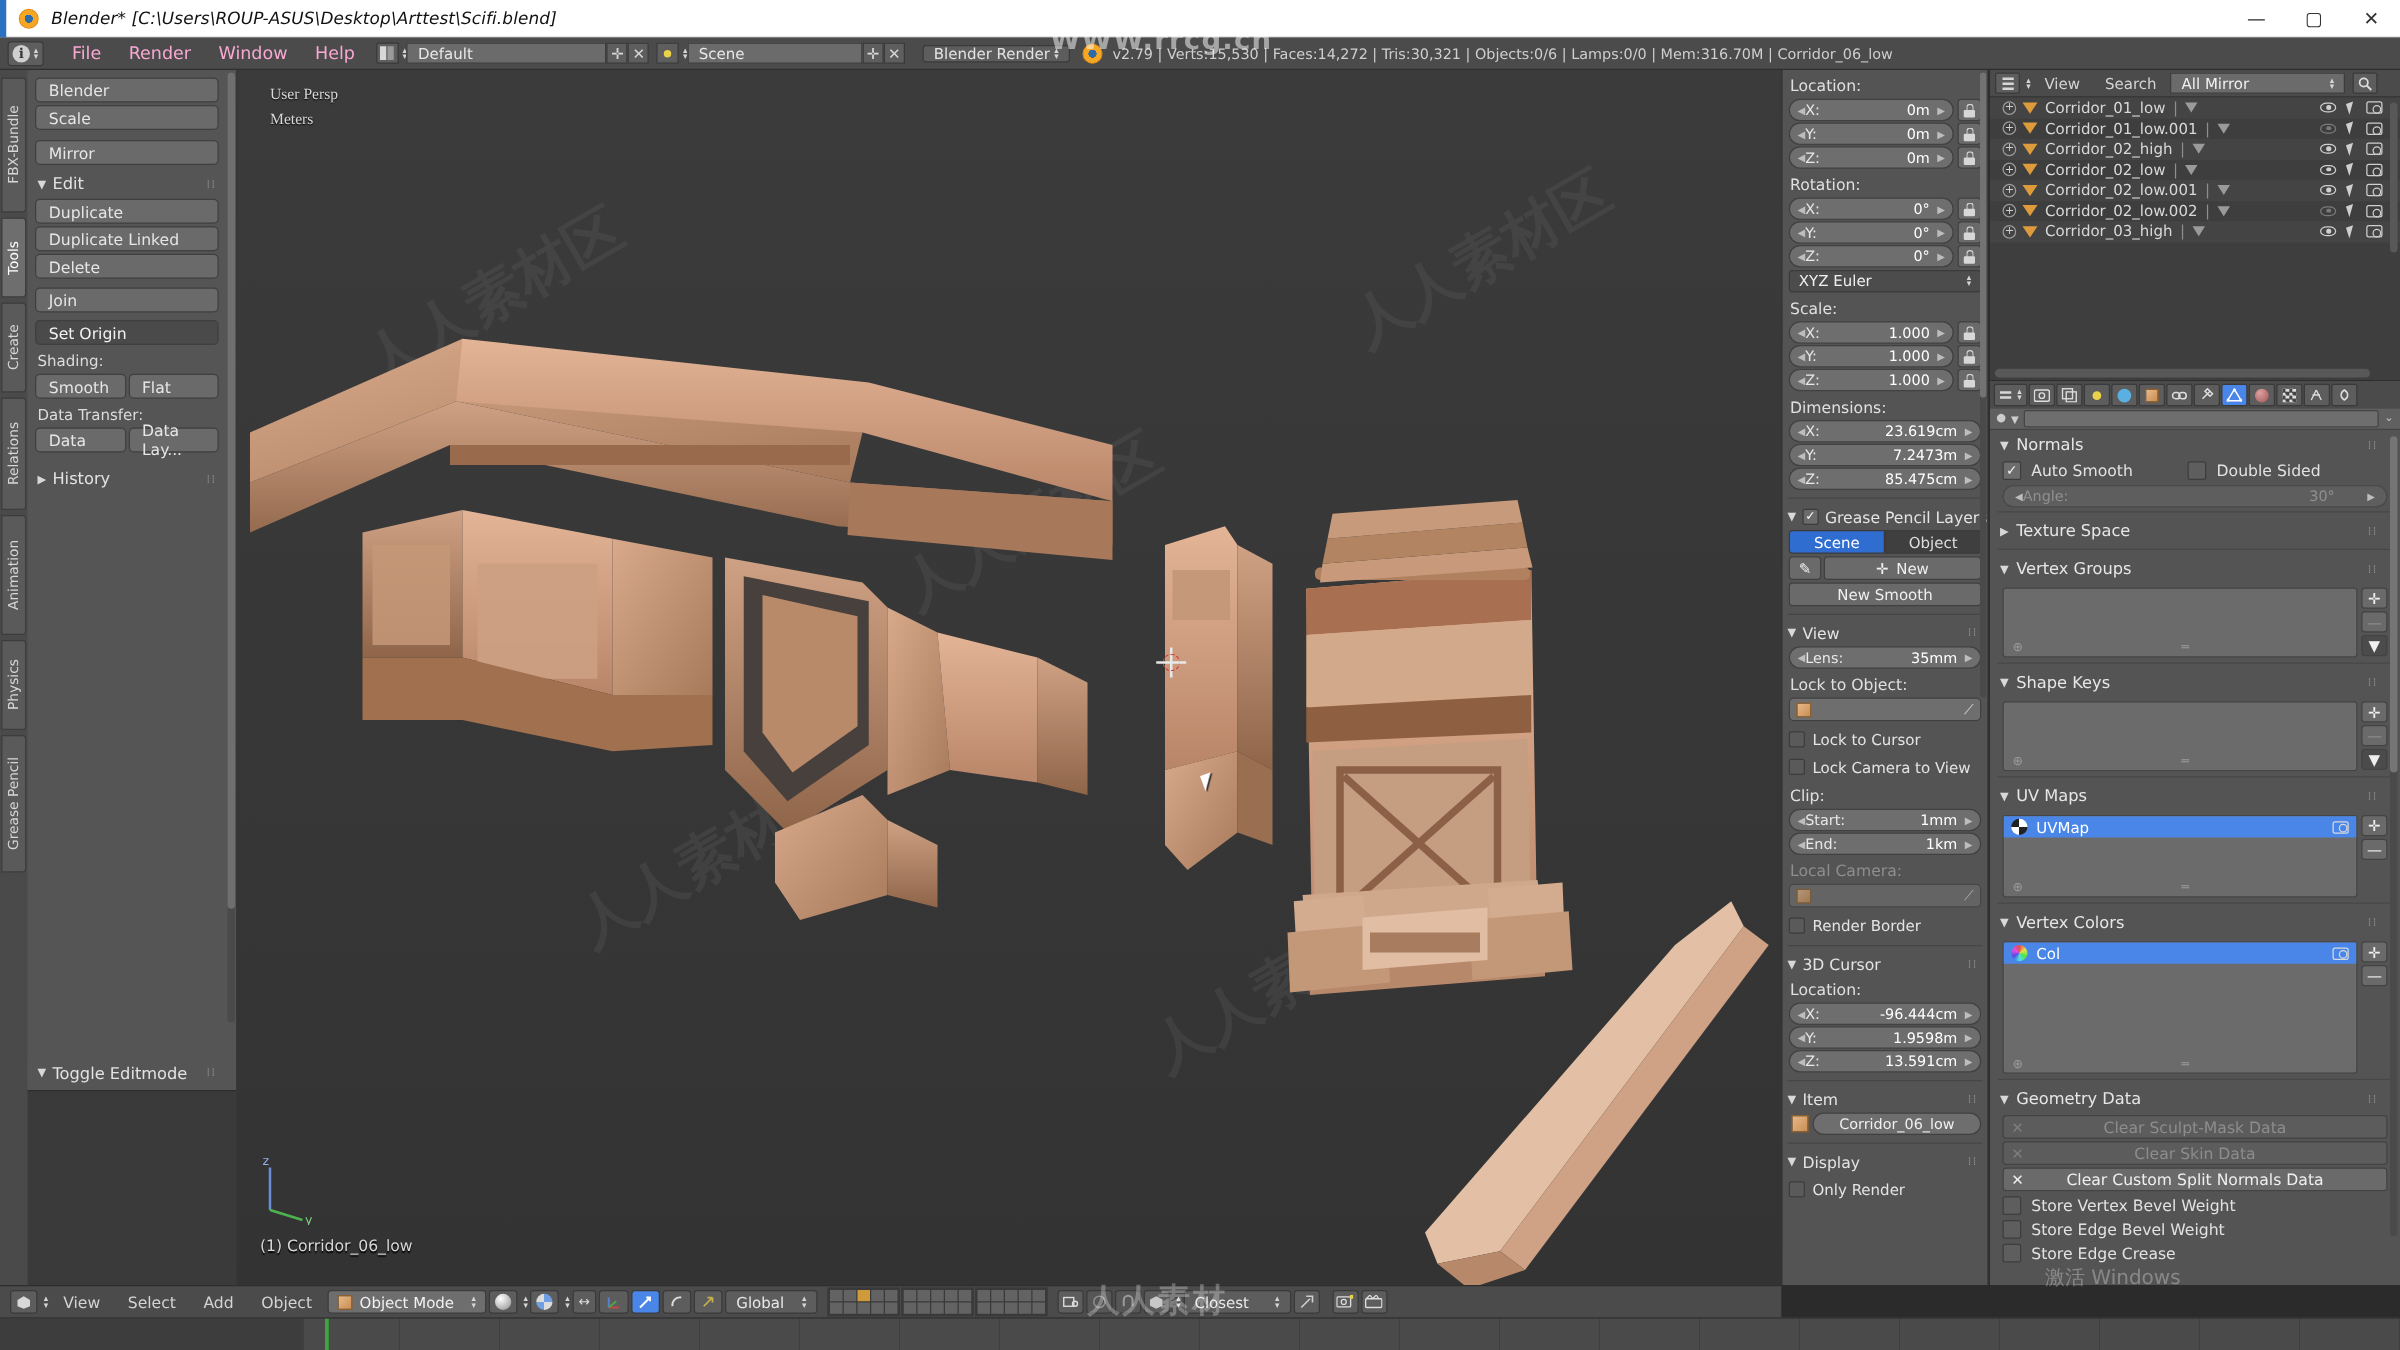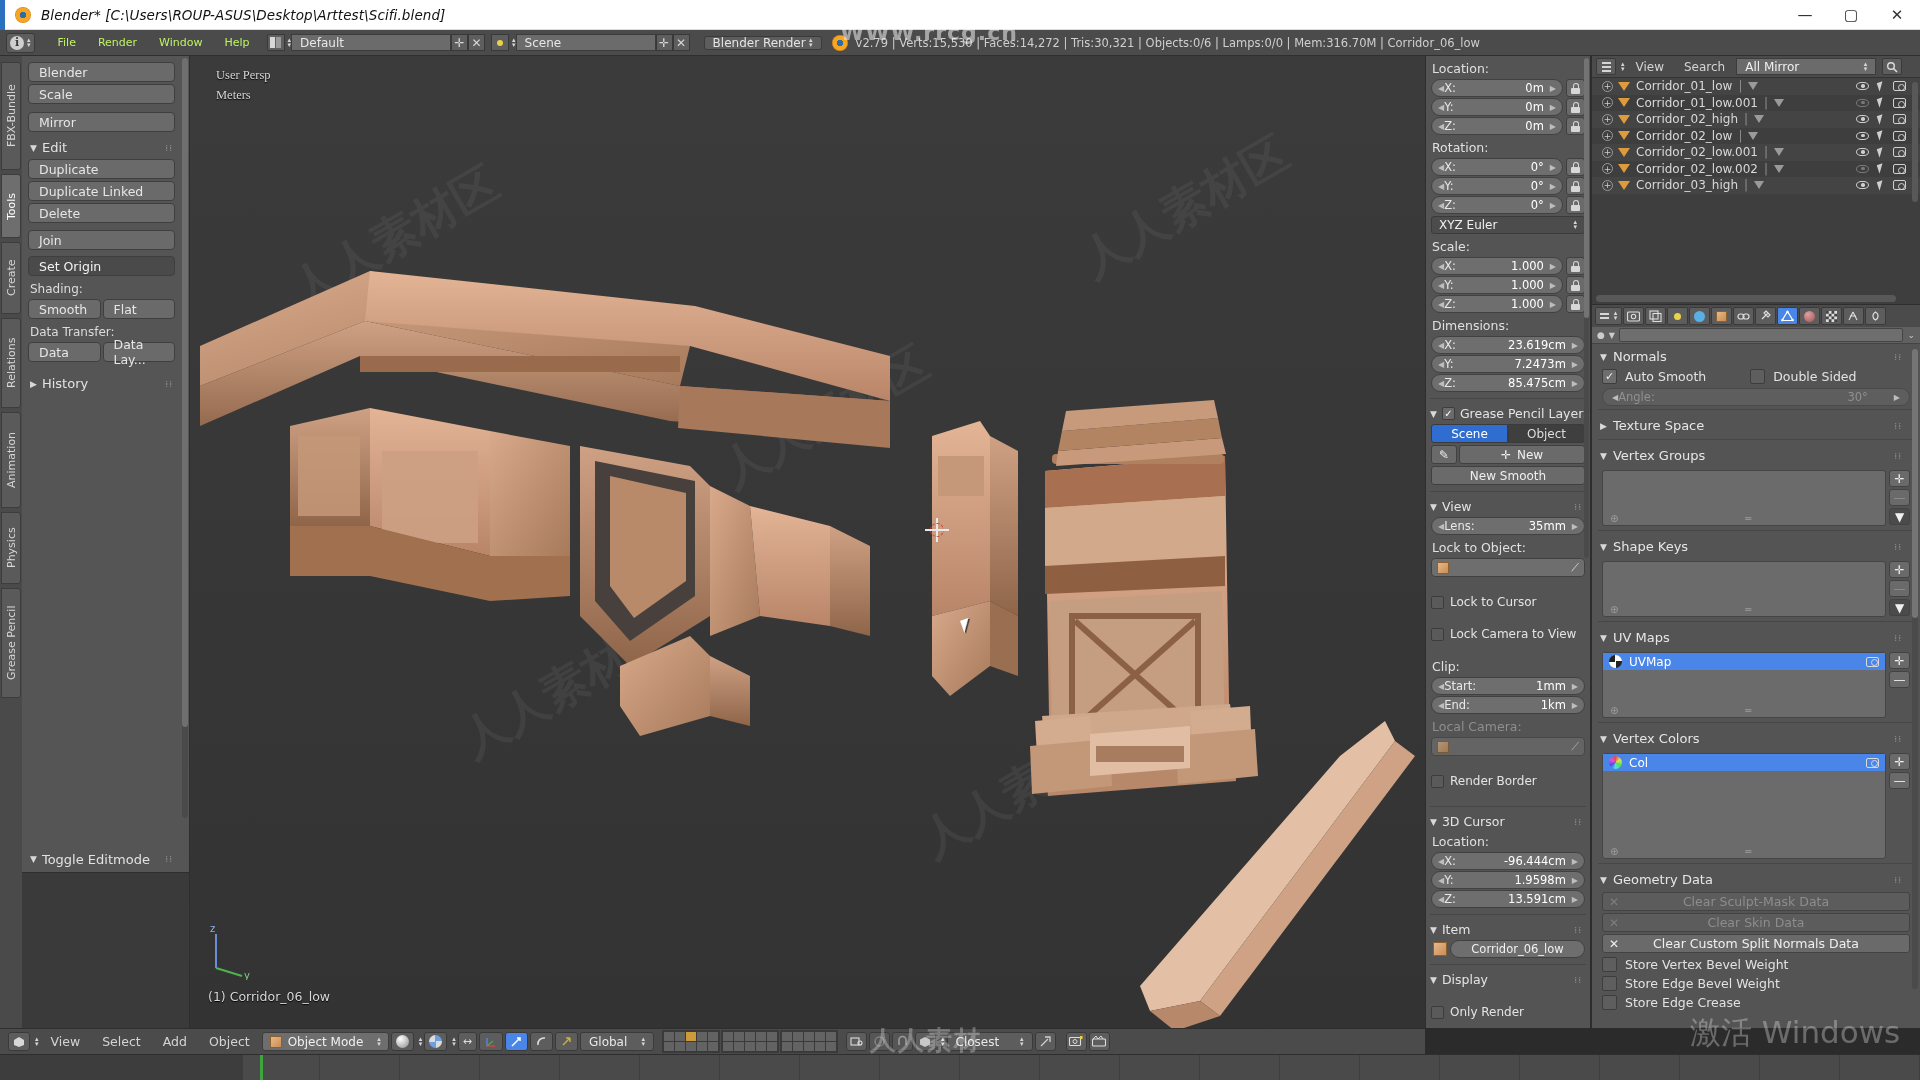--- a/index.html
+++ b/index.html
@@ -23,21 +23,21 @@
 
   
   .topbar { position:absolute; left:0; top:30px; width:1920px; height:26px;
     background:#4b4b4b; display:flex; align-items:center; border-bottom:1px solid #2f2f2f; }
   .bl-icon-btn { height:20px; display:flex; align-items:center; background:#5e5e5e;
     border:1px solid #3a3a3a; border-radius:3px; padding:0 3px; margin-left:6px; }
   .circ-i{width:14px;height:14px;border-radius:50%;background:#cfcfcf;color:#3a3a3a;
     font-size:11px;font-weight:bold;display:flex;align-items:center;justify-content:center;
     font-family:"DejaVu Serif",serif;}
   .spin{display:inline-flex;flex-direction:column;line-height:5px;margin-left:3px;color:#d6d6d6;font-size:7px;}
-  .menu-item { color:#bef264; font-size:11px; padding:0 11px; line-height:26px; cursor:default; }
+  .menu-item { color:#f9a8d4; font-size:14px; padding:0 11px; line-height:26px; cursor:default; }
   .sep-wide{width:12px;}
   .layout-widget{display:flex;align-items:center;margin-left:6px;}
   .lw-ico{width:18px;height:17px;background:#5e5e5e;border:1px solid #383838;border-radius:2px 0 0 2px;
     display:flex;align-items:center;justify-content:center;}
   .lw-sq{display:flex;gap:1px;}
   .lw-sq i{display:block;width:5px;height:11px;background:#d8d8d8;}
   .lw-sq i:last-child{background:#9a9a9a;}
   .field{height:17px;background:#6b6b6b;border:1px solid #3c3c3c;color:#e8e8e8;font-size:12px;
     display:flex;align-items:center;padding:0 8px;}
   .sq-btn{width:17px;height:17px;background:#5e5e5e;border:1px solid #383838;color:#d8d8d8;
@@ -115,21 +115,21 @@
   .wide{height:18px;margin:2px 5px;background:#4c4c4c;border:1px solid #3b3b3b;border-radius:3px;
     color:#efefef;font-size:12px;display:flex;align-items:center;padding:0 7px;}
   .twobtn{display:flex;margin:2px 5px;}
   .twobtn div{flex:1;height:19px;font-size:12px;display:flex;align-items:center;justify-content:center;
     border:1px solid #3b3b3b;}
   .twobtn .on{background:#2f6dd0;color:#fff;border-radius:3px 0 0 3px;}
   .twobtn .off{background:#3f3f3f;color:#ddd;border-radius:0 3px 3px 0;}
   .btnrow{display:flex;gap:2px;margin:2px 5px;}
   .gbtn{height:19px;background:#6a6a6a;border:1px solid #404040;border-radius:3px;color:#efefef;
     font-size:12px;display:flex;align-items:center;justify-content:center;flex:1;}
-  .chk{display:flex;align-items:flex-end;gap:6px;margin:18px 5px;color:#e4e4e4;font-size:12px;}
+  .chk{display:flex;align-items:flex-start;gap:6px;margin:8px 5px;color:#e4e4e4;font-size:12px;}
   .cbox{width:13px;height:13px;background:#5a5a5a;border:1px solid #3c3c3c;border-radius:2px;}
   .objfield{height:19px;margin:2px 5px;background:#6e6e6e;border:1px solid #414141;border-radius:4px;
     display:flex;align-items:center;gap:5px;padding:0 5px;}
   .cubeico{width:12px;height:12px;background:linear-gradient(135deg,#e8b98a,#c98d52);
     border:1px solid #8c5f2e;}
   .eyedrop{margin-left:auto;color:#ddd;font-size:11px;}
   .divline{height:1px;background:#464646;margin:6px 4px;}
   .np-scroll{position:absolute;right:1px;top:2px;width:5px;height:500px;background:#4a4a4a;border-radius:3px;}
   .np-scroll i{display:block;width:5px;height:52%;background:#737373;border-radius:3px;}
   .muted{color:#8e8e8e;}
@@ -242,21 +242,21 @@
   .tl-play{position:absolute;left:260px;top:0;width:3px;height:26px;background:#3fa63f;}
   .tl-dark{position:absolute;left:0;top:0;width:243px;height:26px;background:#3d3d3d;}
 
   
   .wm{position:absolute;color:rgba(255,255,255,0.055);font-weight:bold;pointer-events:none;
     transform:rotate(-30deg);white-space:nowrap;font-family:"DejaVu Sans",sans-serif;}
   .wm-top{position:absolute;left:840px;top:20px;color:rgba(255,255,255,0.5);font-size:22px;
     font-weight:bold;letter-spacing:1px;font-family:"DejaVu Sans",sans-serif;pointer-events:none;}
   .wm-logo{position:absolute;left:870px;top:1023px;font-size:26px;font-weight:bold;
     color:rgba(255,255,255,0.28);pointer-events:none;letter-spacing:2px;}
-  .wm-win{position:absolute;left:1690px;top:1012px;color:rgba(255,255,255,0.30);font-size:31px;
+  .wm-win{position:absolute;left:1636px;top:1012px;color:rgba(255,255,255,0.30);font-size:16px;
     pointer-events:none;}
 
   
   .mesh{position:absolute;}
 </style>
 </head>
 <body>
 
 <div id="app">
 

